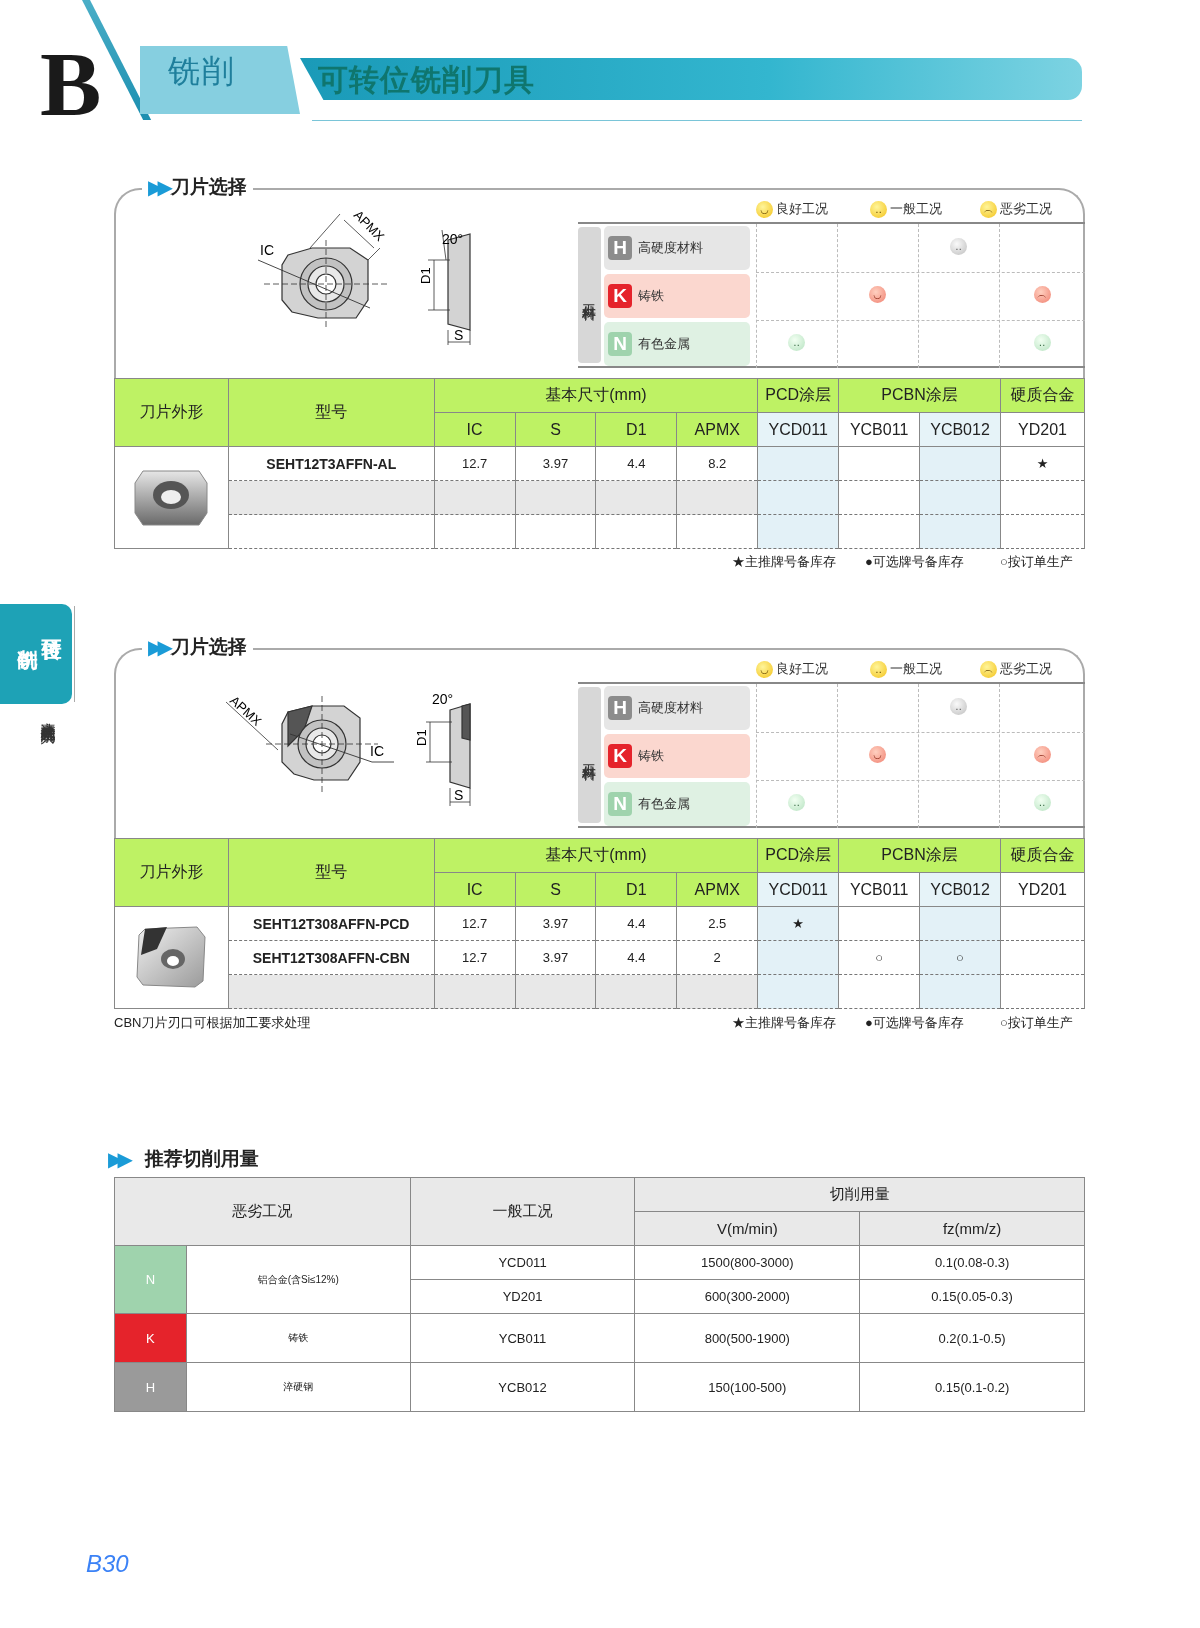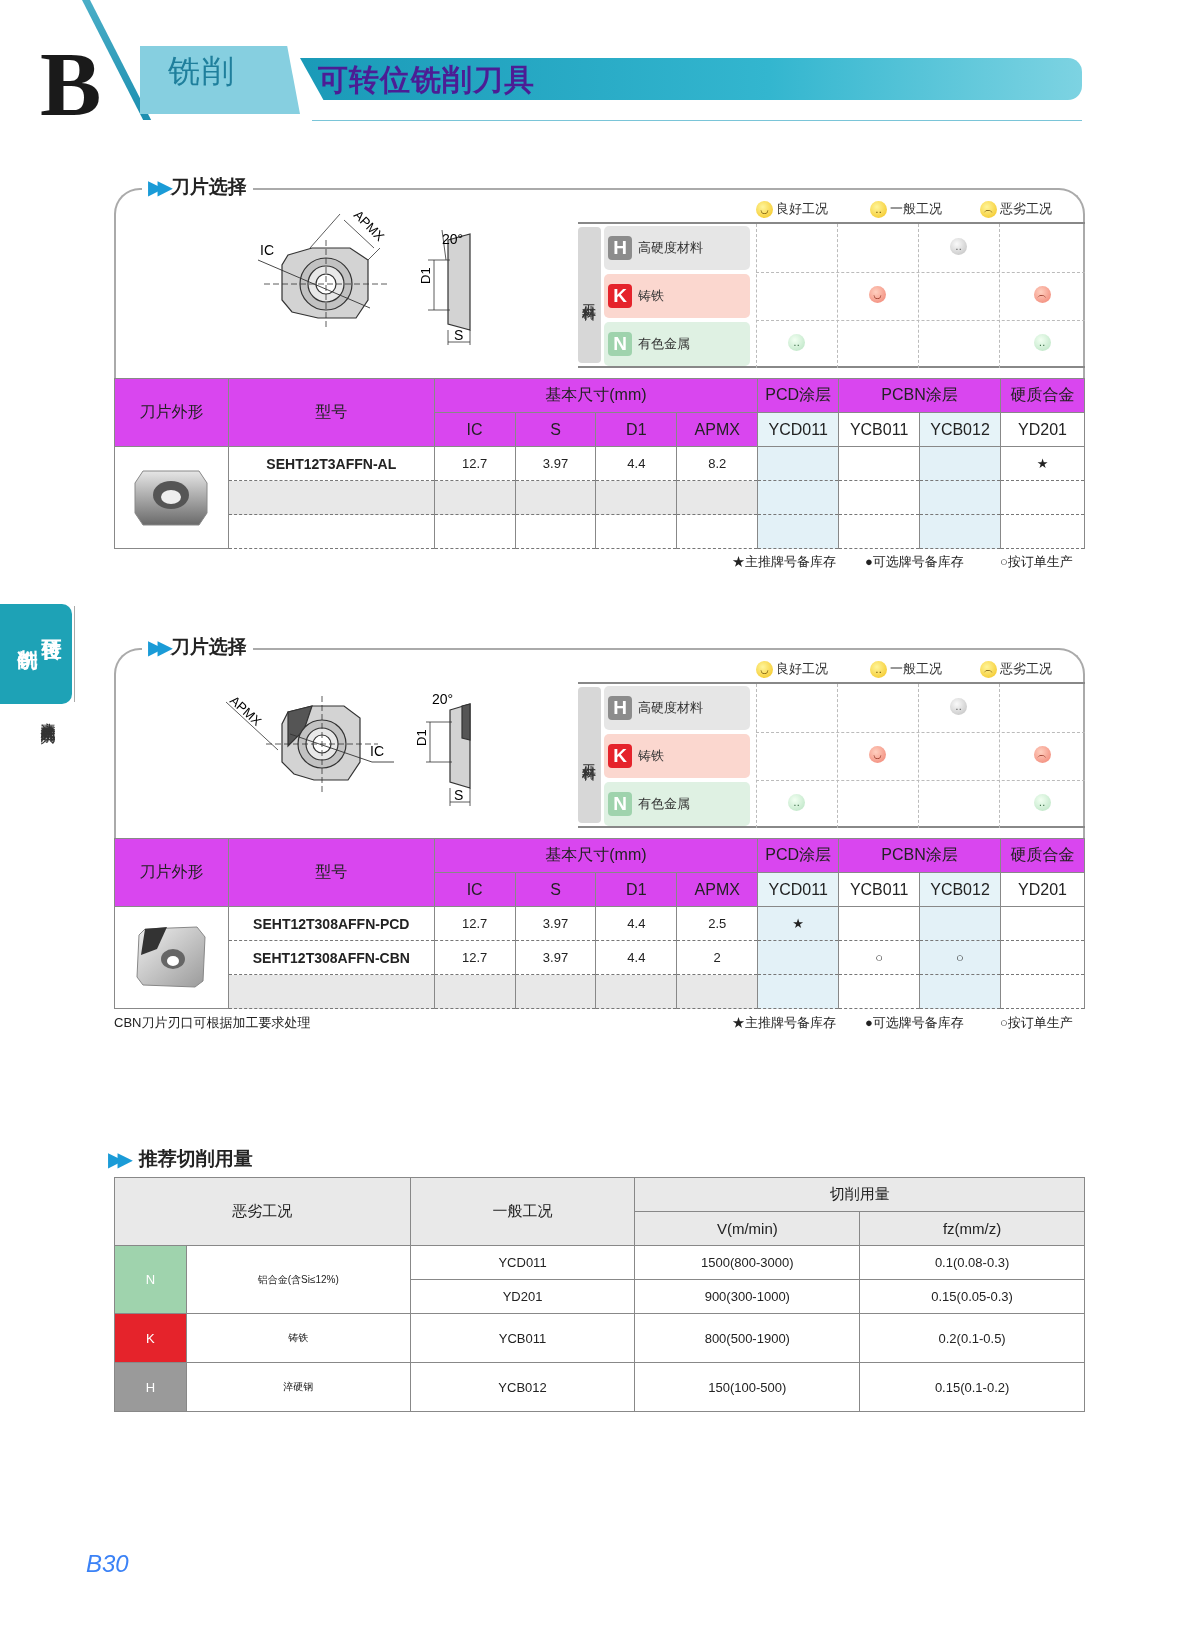--- a/index.html
+++ b/index.html
@@ -4,21 +4,21 @@
 <style>
 *{box-sizing:border-box;margin:0;padding:0}
 body{width:1200px;height:1628px;background:#fff;position:relative;font-family:"DejaVu Sans","Liberation Sans",sans-serif;color:#222;overflow:hidden}
 .abs{position:absolute}
 
 .bigB{left:40px;top:38px;font-family:"Liberation Serif","DejaVu Serif",serif;font-size:92px;font-weight:bold;color:#1a1a1a;line-height:1}
 .slash{left:82px;top:0;width:8px;height:120px;background:linear-gradient(#4aaec7,#1c8fb0);transform:skewX(27deg);transform-origin:top left}
 .tab1{left:140px;top:46px;width:160px;height:68px;background:#86cfe0;clip-path:polygon(0 0,92% 0,100% 100%,0 100%)}
 .tab1txt{left:168px;top:50px;font-size:32px;color:#1f7f9c;letter-spacing:2px}
 .tab2{left:300px;top:58px;width:782px;height:42px;background:linear-gradient(90deg,#1a9ab8,#33b6cf 60%,#7dd3e2);border-radius:0 14px 14px 0;clip-path:polygon(0 0,100% 0,100% 100%,3% 100%)}
-.tab2txt{left:318px;top:60px;font-size:30px;color:#4c1d95;font-weight:bold;letter-spacing:1px}
+.tab2txt{left:318px;top:60px;font-size:30px;color:#0f766e;font-weight:bold;letter-spacing:1px}
 .hline{left:312px;top:120px;width:770px;height:1px;background:#7ac5d8}
 
 .sidetab{left:0;top:604px;width:72px;height:100px;background:#1ea2b6;border-radius:0 10px 10px 0}
 .sidetxt{color:#fff;font-weight:bold;font-size:20px;line-height:20px;writing-mode:vertical-rl}
 .sidesub{left:38px;top:710px;writing-mode:vertical-rl;font-size:15px;color:#333;letter-spacing:1px}
 .sideline{left:74px;top:606px;width:1px;height:96px;background:#aaa}
 
 .frame{border:2px solid #aaa;border-bottom:none;border-radius:26px 26px 0 0}
 .sectitle{font-size:19px;font-weight:bold;color:#222;background:#fff;padding:0 6px;display:flex;align-items:center;gap:4px}
 .chev{color:#1a9bd7;font-size:20px;letter-spacing:-6px;font-weight:bold}
@@ -31,21 +31,21 @@
 .f-green{background:radial-gradient(circle at 40% 35%,#f2fff2,#b6e2c0);color:#3a6a45}
 
 .matrix{border-top:2px solid #888;border-bottom:2px solid #888}
 .vlabel{position:absolute;left:0;top:3px;width:23px;bottom:3px;background:#d7d7d7;border-radius:4px;display:flex;align-items:center;justify-content:center;writing-mode:vertical-rl;font-size:14px;letter-spacing:1px;color:#333}
 .cat{position:absolute;left:26px;width:146px;border-radius:5px;display:flex;align-items:center;gap:6px;padding-left:4px;font-size:13px;color:#333}
 .badge{width:24px;height:24px;border-radius:4px;color:#fff;font-weight:bold;font-size:19px;display:flex;align-items:center;justify-content:center;font-family:"Liberation Sans",sans-serif}
 .mcell{position:absolute;display:flex;align-items:center;justify-content:center}
 
 table{border-collapse:collapse;position:absolute}
 .spec td,.spec th{border:1px solid #888;text-align:center;font-family:"Liberation Sans",sans-serif;font-weight:normal}
-.spec th{background:#d946ef;color:#222;font-size:16px;height:34px}
+.spec th{background:#bef264;color:#222;font-size:16px;height:34px}
 .spec th.light{background:#e6f3f8}
 .spec th.white{background:#fff}
 .spec td{font-size:13px;height:34px;border-top:1px dashed #777;border-bottom:1px dashed #777}
 .spec td.model{font-weight:bold;font-size:14px}
 .spec td.blue{background:#e3f1f7}
 .spec td.grey{background:#e8e8e8}
 .spec td.img{background:#fff;border-bottom:1px solid #888}
 .footnote{font-size:13px;color:#222;font-family:"Liberation Sans",sans-serif}
 
 .cut td,.cut th{border:1px solid #888;text-align:center;font-family:"Liberation Sans",sans-serif;font-size:13px;font-weight:normal}
@@ -405,21 +405,21 @@
   </tr>
 </tbody>
   </table>
 <div class="abs footnote" style="left:114px;top:1014px">CBN刀片刃口可根据加工要求处理</div>
 <div class="abs footnote" style="left:732px;top:1014px">★主推牌号备库存</div>
 <div class="abs footnote" style="left:865px;top:1014px">●可选牌号备库存</div>
 <div class="abs footnote" style="left:1000px;top:1014px">○按订单生产</div>
 
 <div class="abs sectitle" style="left:108px;top:1146px;padding:0">
   <span class="chev">▶▶</span>
-  <span style="margin-left:8px">推荐切削用量</span>
+  <span style="margin-left:14px">推荐切削用量</span>
 </div>
 
 <table class="cut" style="left:114px;top:1177px;width:971px">
   <colgroup>
       <col style="width:72px">
       <col style="width:224px">
       <col style="width:225px">
       <col style="width:225px">
       <col style="width:225px">
     </colgroup>
@@ -435,21 +435,21 @@
   </tr>
   <tr style="height:34px">
     <td rowspan="2" style="background:#9fd3ad" class="bigbadge">N</td>
     <td rowspan="2" class="mat">铝合金(含Si≤12%)</td>
     <td>YCD011</td>
     <td>1500(800-3000)</td>
     <td>0.1(0.08-0.3)</td>
   </tr>
   <tr style="height:34px">
     <td>YD201</td>
-    <td>900(300-1000)</td>
+    <td>600(300-2000)</td>
     <td>0.15(0.05-0.3)</td>
   </tr>
   <tr style="height:49px">
     <td style="background:#e5232b" class="bigbadge">K</td>
     <td class="mat">铸铁</td>
     <td>YCB011</td>
     <td>800(500-1900)</td>
     <td>0.2(0.1-0.5)</td>
   </tr>
   <tr style="height:49px">

